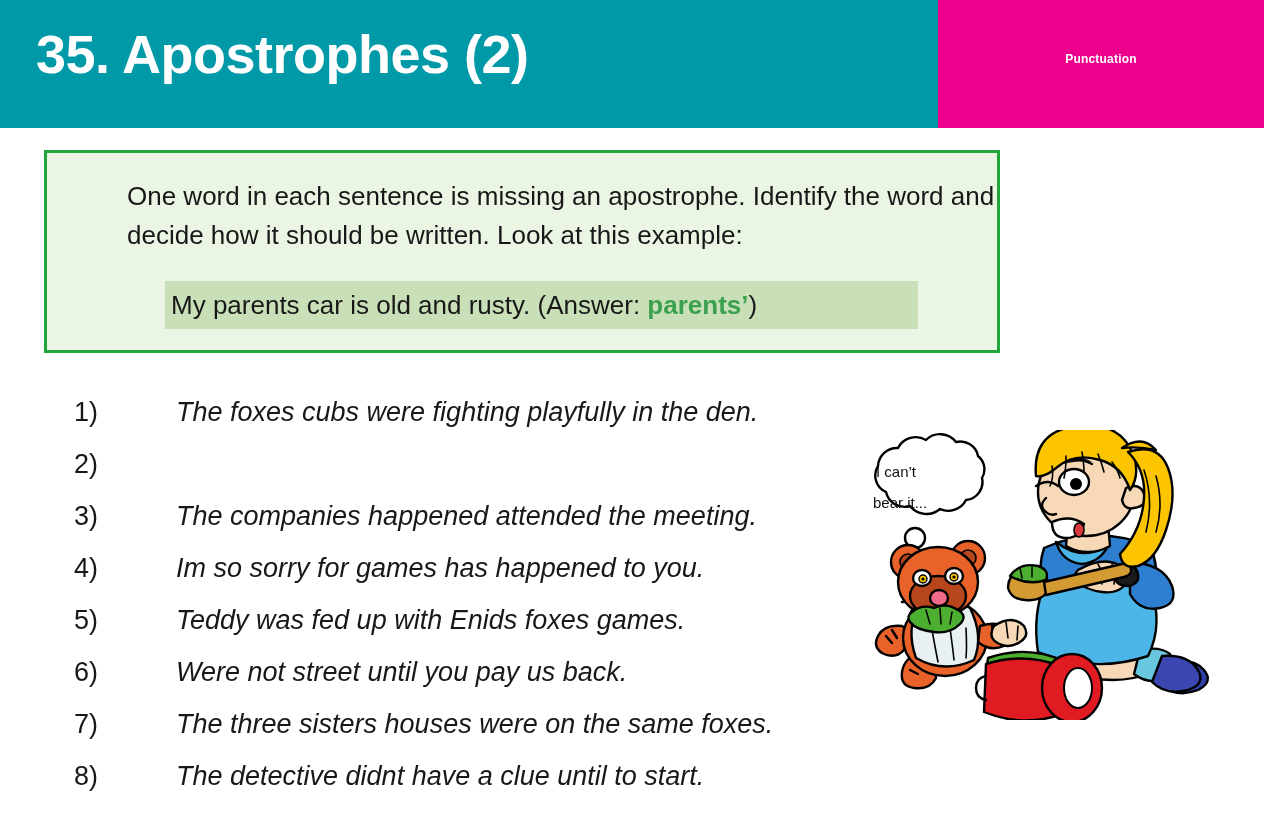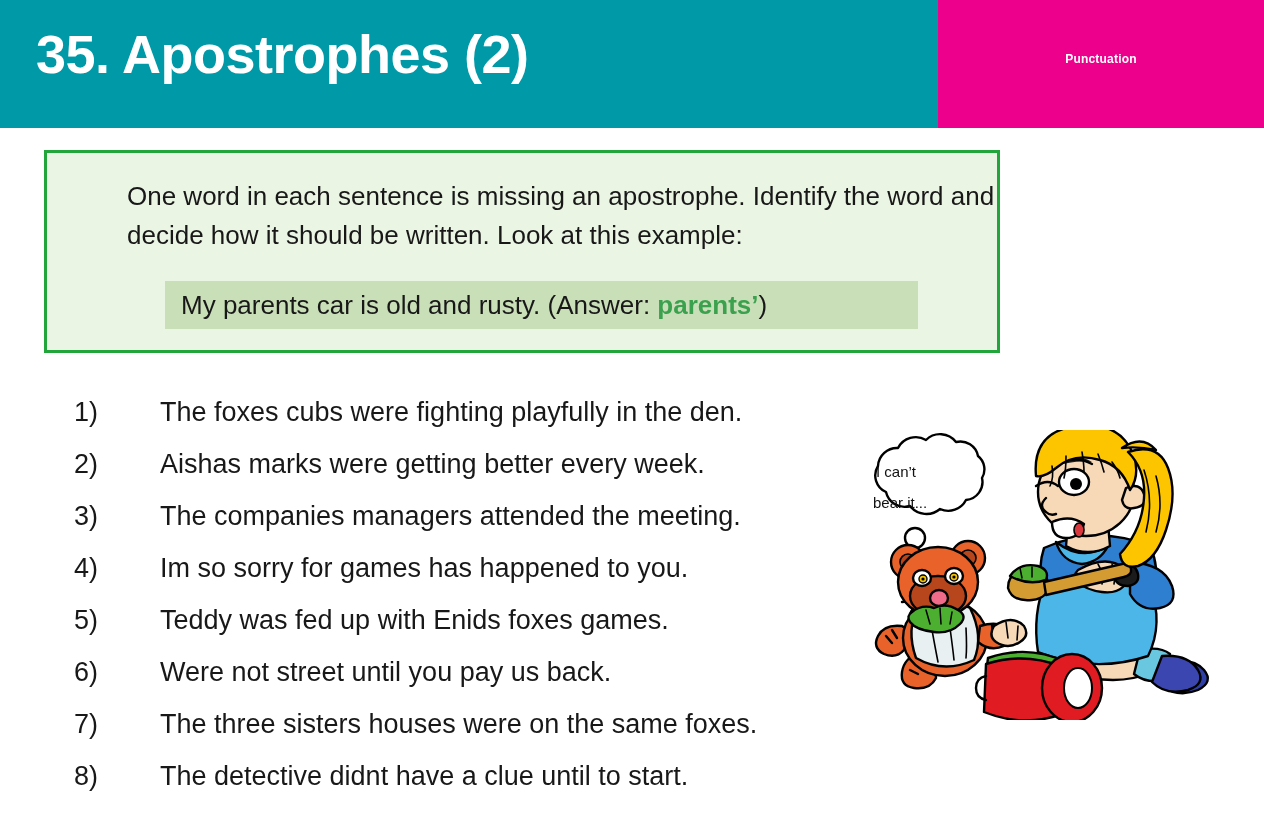--- a/index.html
+++ b/index.html
@@ -82,21 +82,21 @@
   .example-band {
     position: absolute;
     left: 118px;
     top: 128px;
     width: 753px;
     height: 48px;
     background: #c9dfb8;
     display: flex;
     align-items: center;
     box-sizing: border-box;
-    padding-left: 16px;
+    padding-left: 6px;
   }
   .example-text {
     font-size: 26px;
     color: #181818;
     white-space: nowrap;
   }
   .answer-word {
     color: #3ca14e;
     font-weight: bold;
   }
@@ -116,24 +116,25 @@
   }
   .question-number {
     position: absolute;
     left: 74px;
     width: 60px;
     font-size: 27px;
     color: #181818;
   }
   .question-text {
     position: absolute;
-    left: 160px;
+    left: 176px;
     font-size: 27px;
     color: #181818;
     white-space: nowrap;
+    font-style: italic;
   }
 
   
   .illustration {
     position: absolute;
     left: 840px;
     top: 430px;
     width: 420px;
     height: 290px;
     text-align: right;
@@ -162,25 +163,24 @@
   </div>
 </div>
 
 <div class="question-list">
   <div class="question-row">
     <span class="question-number">1)</span>
     <span class="question-text">The foxes cubs were fighting playfully in the den.</span>
   </div>
   <div class="question-row">
     <span class="question-number">2)</span>
-    <span class="question-text">Aishas marks were getting better every week.</span>
   </div>
   <div class="question-row">
     <span class="question-number">3)</span>
-    <span class="question-text">The companies managers attended the meeting.</span>
+    <span class="question-text">The companies happened attended the meeting.</span>
   </div>
   <div class="question-row">
     <span class="question-number">4)</span>
     <span class="question-text">Im so sorry for games has happened to you.</span>
   </div>
   <div class="question-row">
     <span class="question-number">5)</span>
     <span class="question-text">Teddy was fed up with Enids foxes games.</span>
   </div>
   <div class="question-row">

